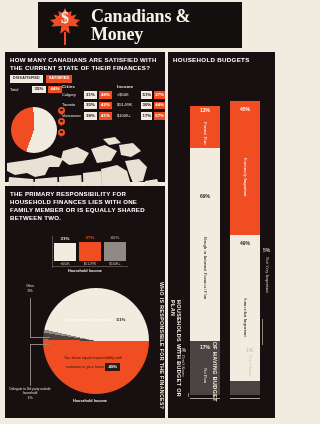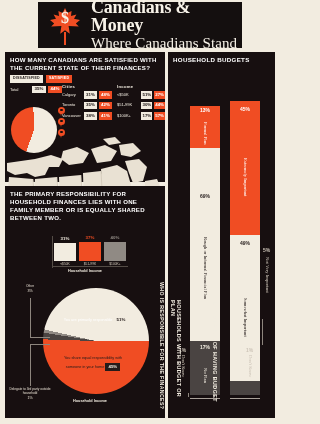--- a/index.html
+++ b/index.html
@@ -256,21 +256,20 @@
 <div id="page">
 
   <div class="header">
     <div class="leaf-wrap">
       <div class="leaf"></div>
       <div class="leaf-stem"></div>
       <div class="leaf-dollar">$</div>
     </div>
     <div class="title-block">
       <div class="title-1">Canadians &amp; Money</div>
-      <div class="title-2">Where Canadians Stand</div>
     </div>
   </div>
 
   <div class="panel" id="panel1">
     <div class="panel-title">HOW MANY CANADIANS ARE SATISFIED WITH THE CURRENT STATE OF THEIR FINANCES?</div>
 
     <div class="p1-legend">
       <span class="swatch">Dissatisfied</span>
       <span class="swatch orange">Satisfied</span>
     </div>

